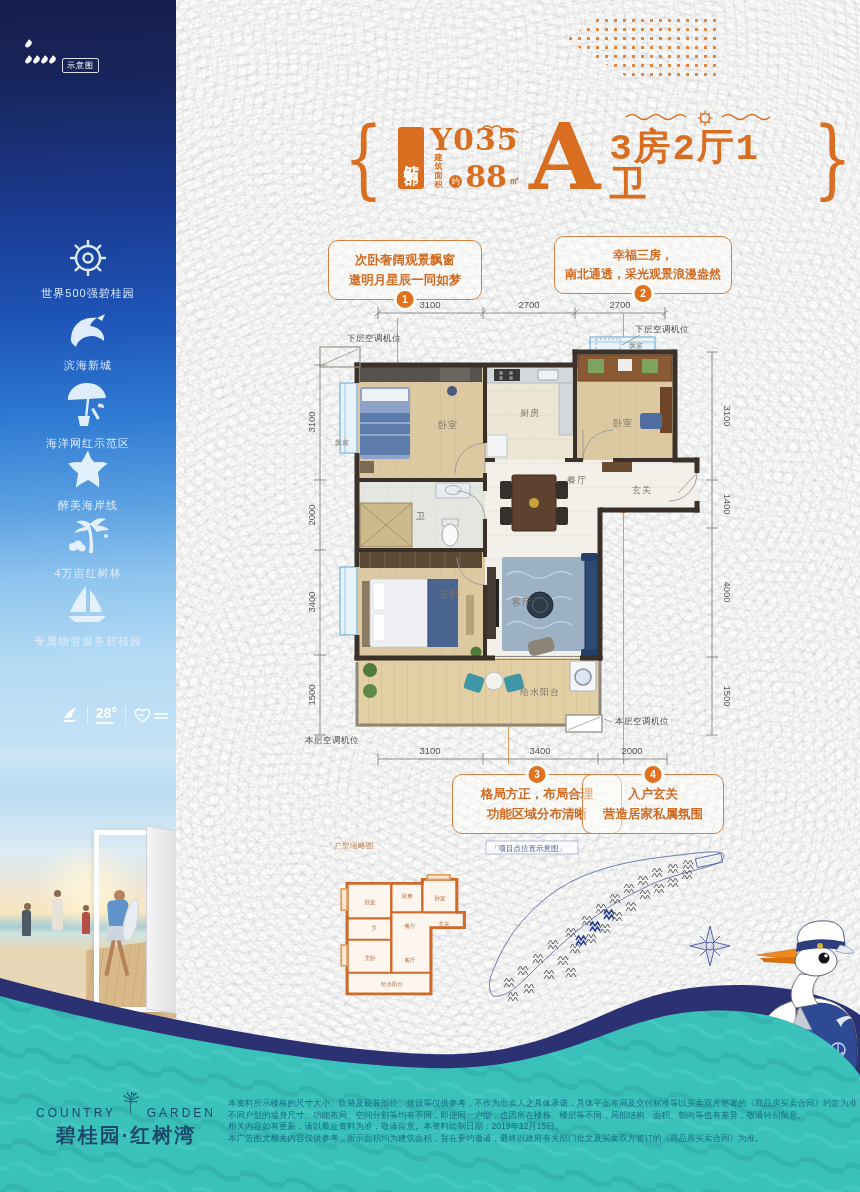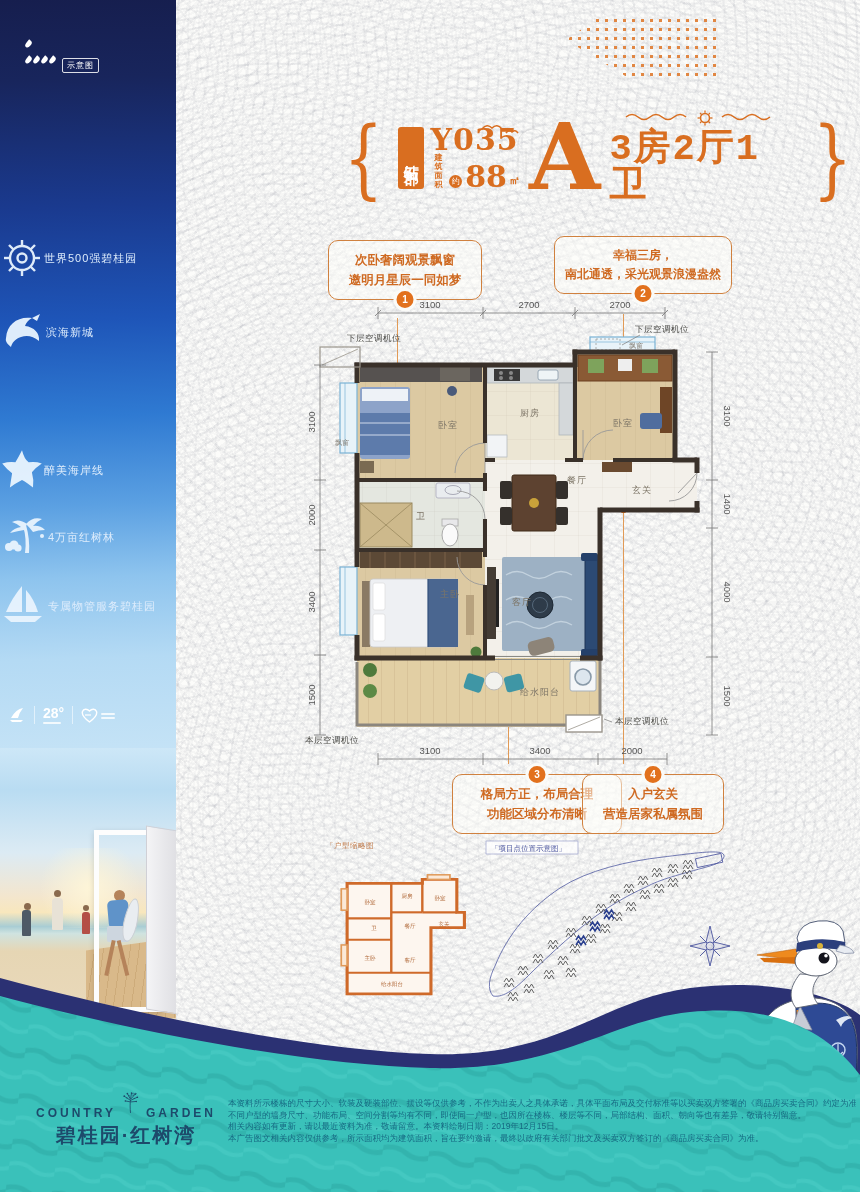--- a/index.html
+++ b/index.html
@@ -23,24 +23,24 @@
     background-size:9px 9px;
     clip-path:polygon(0 40%,22% 0,100% 0,100% 100%,38% 100%);opacity:.95;}
   
   .sidebar{left:0;top:0;width:176px;height:800px;
     background:linear-gradient(178deg,#161e4e 0%,#18255c 10%,#1a3a8f 26%,#1e55b8 40%,#2f7ad2 52%,#5ba0e2 63%,#8ec4ee 72%,#b4daf4 82%,#cde7f7 100%);}
   .sb-marks{left:26px;top:40px;display:flex;flex-direction:column;gap:8px;}
   .mrow{display:flex;gap:3px;}
   .mark{width:5px;height:8px;background:#fff;border-radius:0 70% 70% 70%;transform:rotate(40deg);}
   .sb-tag{left:62px;top:58px;border:1px solid rgba(255,255,255,.85);border-radius:2px;
     color:#fff;font-size:8px;letter-spacing:1px;padding:1px 4px;}
-  .feature{position:absolute;left:0;width:176px;display:flex;flex-direction:row;align-items:center;}
+  .feature{position:absolute;left:0;width:176px;display:flex;flex-direction:column;align-items:center;gap:6px;}
   .feature svg{display:block;}
   .f-label{color:#ddecfc;font-size:11px;letter-spacing:1px;white-space:nowrap;}
-  .badges{left:8px;top:706px;width:160px;display:flex;align-items:center;justify-content:flex-start;gap:8px;color:#fff;}
+  .badges{left:8px;top:706px;width:160px;display:flex;align-items:center;justify-content:flex-end;gap:8px;color:#fff;}
   .bdiv{width:1px;height:18px;background:rgba(255,255,255,.55);}
   .b-temp{font-size:14px;font-weight:bold;line-height:1;}
   .tinybar{height:2px;background:rgba(255,255,255,.8);border-radius:1px;margin-top:2px;}
   
   .sketch{left:498px;top:84px;opacity:.45;}
   .title{left:336px;top:110px;display:flex;align-items:center;gap:7px;color:#d96e20;}
   .brace{font-family:"DejaVu Serif",serif;font-size:86px;line-height:80px;transform:scaleX(.72);font-weight:400;}
   .brandbox{width:26px;height:62px;background:#d96e20;border-radius:3px;display:flex;align-items:center;justify-content:center;}
   .brandbox span{writing-mode:vertical-rl;color:#fff;font-size:15px;font-weight:bold;letter-spacing:3px;}
   .ycol{display:flex;flex-direction:column;align-items:flex-start;}
@@ -60,21 +60,21 @@
     background:rgba(253,253,250,.5);}
   .callout.small{font-size:12px;}
   .c-num{position:absolute;left:50%;transform:translateX(-50%);width:17px;height:17px;border-radius:50%;
     background:#e2711d;color:#fff;font-size:10px;font-weight:bold;line-height:17px;text-align:center;
     border:3px solid #fbfbf8;}
   .c-num.bot{bottom:-12px;} .c-num.top{top:-12px;}
   .lead{position:absolute;width:1.3px;background:#e19a56;}
   .ldot{position:absolute;width:5px;height:5px;background:#e2711d;border-radius:1.5px;}
   
   .brandblock{left:36px;top:1082px;width:180px;color:#1d4a6b;text-align:center;z-index:8;}
-  .brandrow{display:flex;align-items:flex-end;justify-content:center;gap:5px;font-size:12px;font-weight:bold;letter-spacing:3px;}
+  .brandrow{display:flex;align-items:flex-end;justify-content:center;gap:5px;font-size:12px;font-weight:normal;letter-spacing:3px;}
   .brandcn{font-size:20px;font-weight:bold;letter-spacing:2px;margin-top:2px;white-space:nowrap;}
   .disclaimer{left:228px;top:1098px;width:628px;color:#13617d;font-size:8.5px;line-height:11.5px;z-index:8;opacity:.9;}
   .disclaimer div{white-space:nowrap;overflow:hidden;}
   .thumb-label{fill:#c07a4a;font-size:7.5px;letter-spacing:.5px;}
   .plan-label{fill:#7d7567;font-size:9px;letter-spacing:1px;}
   .dim-t{fill:#555;font-size:9.5px;}
   .ac-t{fill:#4a4a46;font-size:8.5px;letter-spacing:.5px;}
   .bay-t{fill:#8a857c;font-size:7px;}
   .site-label{fill:#4a549e;font-size:7.5px;}
   .mini-t{fill:#b06838;font-size:5.5px;}
@@ -118,20 +118,32 @@
       <div class="f-label">世界500强碧桂园</div>
     </div>
 
     <div class="feature" style="top:312px">
       <svg width="46" height="40" viewBox="0 0 46 40">
         <path d="M6,26 C7,12 18,4 32,6 C28,8 26,11 25,14 C34,15 40,21 39,29 C33,24 27,23 21,25 C15,27 12,31 11,35 C8,32 5,30 6,26 Z M32,6 L40,2 L37,9 Z" fill="#e9f4fe" opacity=".95"></path>
       </svg>
       <div class="f-label">滨海新城</div>
     </div>
 
+    <div class="feature" style="top:382px">
+      <svg width="48" height="48" viewBox="0 0 48 48">
+        <g fill="#e9f4fe" opacity=".95">
+          <path d="M4,18 A19,16 0 0 1 42,16 L4,18 Z"></path>
+          <rect x="22" y="16" width="2.4" height="18" transform="rotate(6 23 25)"></rect>
+          <path d="M14,34 h12 l-2,10 h-8 Z"></path>
+          <rect x="30" y="26" width="3" height="12" transform="rotate(-30 31 32)"></rect>
+          <path d="M34,22 a4,4 0 0 1 6,4 l-6,-1 Z"></path>
+        </g>
+      </svg>
+      <div class="f-label">海洋网红示范区</div>
+    </div>
 
     <div class="feature" style="top:448px">
       <svg width="44" height="44" viewBox="0 0 40 40">
         <path d="M20,2 Q22,10 26,13 Q32,12 38,14 Q32,18 29,22 Q31,29 30,36 Q24,31 20,29 Q14,32 9,36 Q10,29 11,23 Q6,19 2,14 Q9,12 14,13 Q17,8 20,2 Z" fill="#e9f4fe" opacity=".95"></path>
       </svg>
       <div class="f-label">醉美海岸线</div>
     </div>
 
     <div class="feature" style="top:514px">
       <svg width="48" height="46" viewBox="0 0 48 46">

